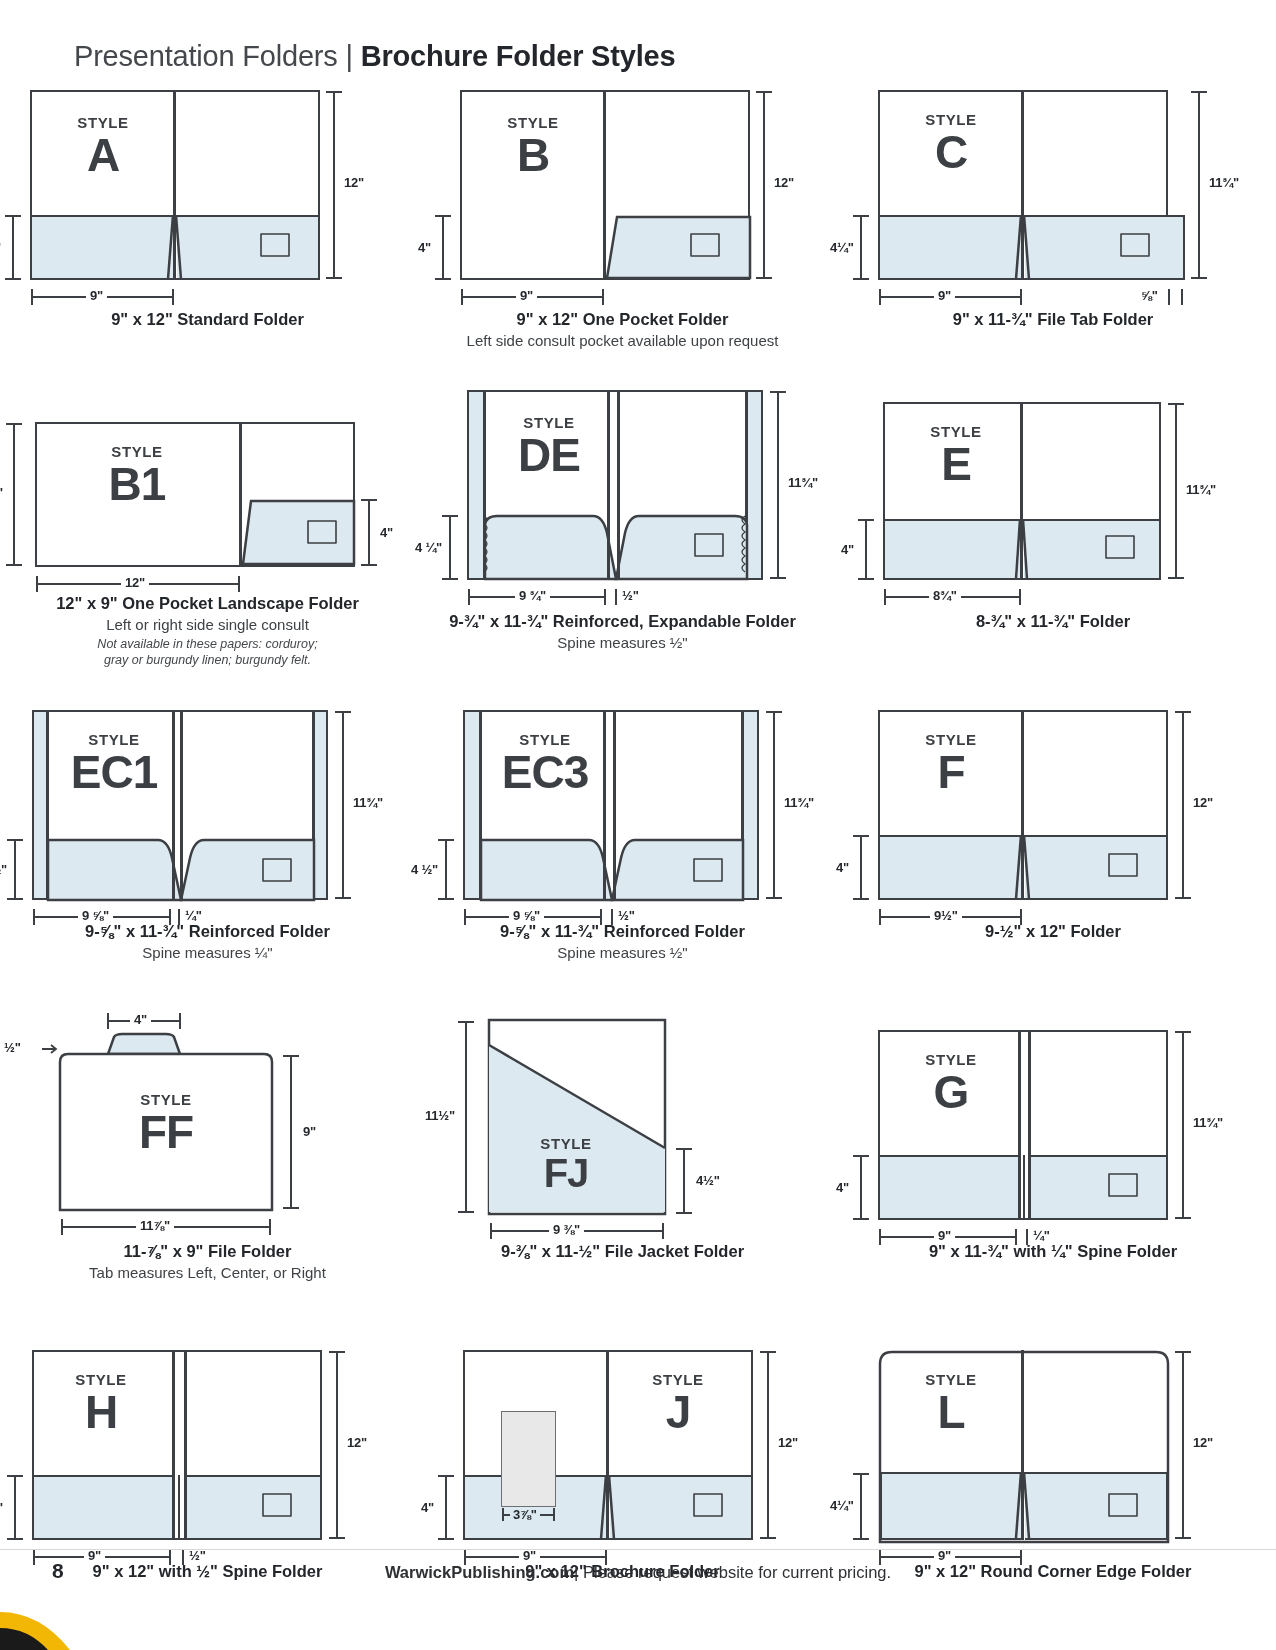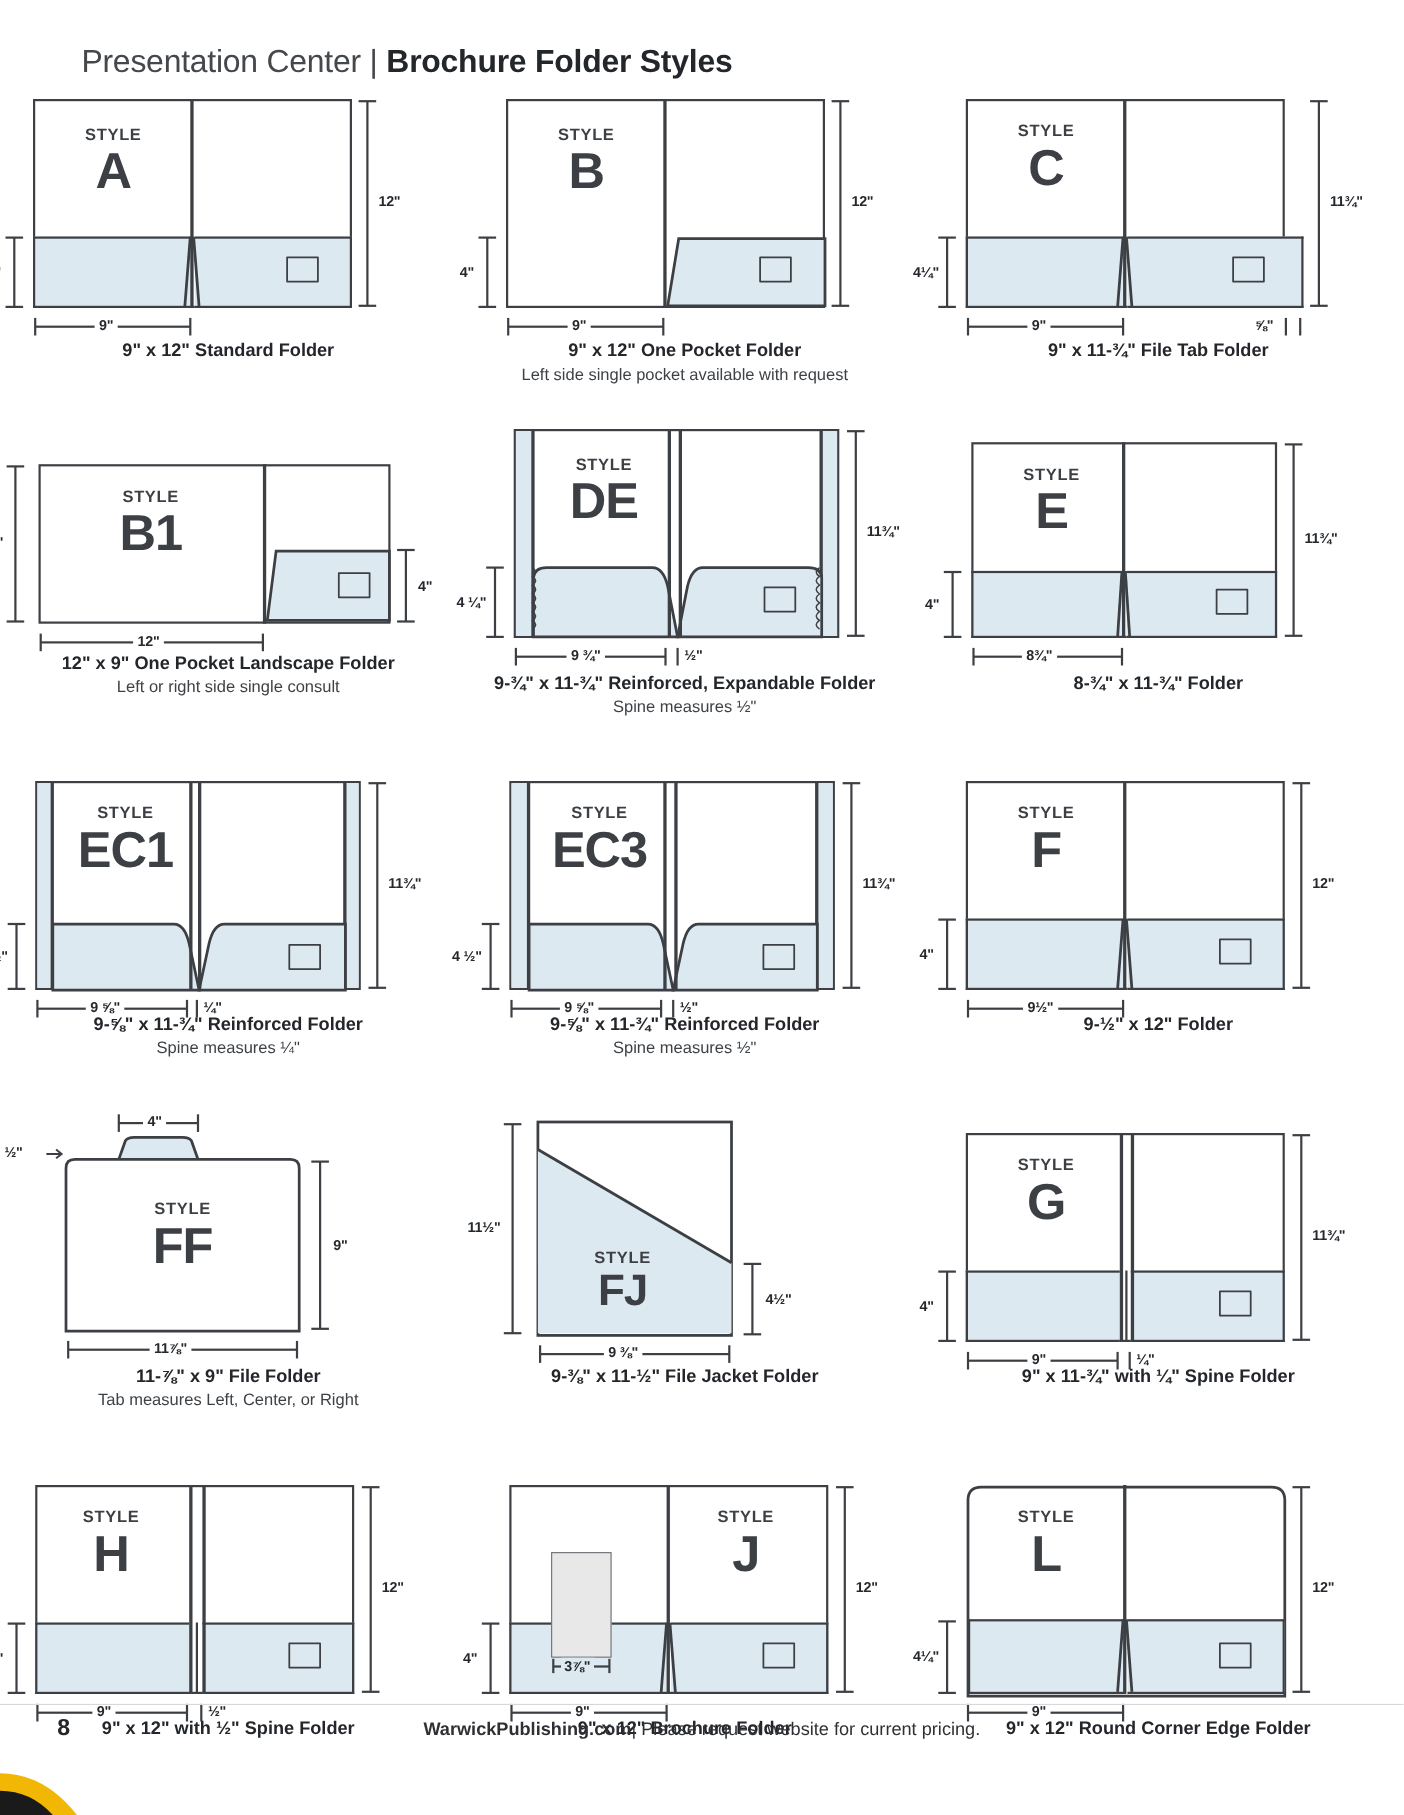--- a/index.html
+++ b/index.html
@@ -72,21 +72,21 @@
   .page-num { position:absolute; left:52px; top:1559px; font-size:21px; font-weight:bold; color:#23262a; }
   .footer-text { position:absolute; left:0; top:1563px; width:1276px; text-align:center; font-size:16.5px; color:#2e3033; }
   .footer-text .fb { font-weight:bold; }
   
   .swoosh { position:absolute; left:0; bottom:0; width:120px; height:78px; overflow:hidden; }
 </style>
 </head>
 <body>
 
 <div class="page-title">
-  <span class="light">Presentation Center</span>
+  <span class="light">Presentation Folders</span>
   <span class="bar">|</span>
   <span class="bold">Brochure Folder Styles</span>
 </div>
 
 <div class="grid">
 
 <div class="row">
 
   <div class="cell" style="width:415px;height:290px">
     <div class="fig" style="width:300px;height:200px;margin-left:30px;margin-top:12px">
@@ -149,21 +149,21 @@
       <div class="tick" style="left:-25px;top:125px;width:16px;height:2px"></div>
       <div class="tick" style="left:-25px;top:188px;width:16px;height:2px"></div>
       <div class="dim" style="left:-42px;top:150px">4"</div>
       <div class="hline" style="left:2px;top:206px;width:141px"></div>
       <div class="tick" style="left:1px;top:199px;width:2px;height:16px"></div>
       <div class="tick" style="left:142px;top:199px;width:2px;height:16px"></div>
       <div class="dim" style="left:56px;top:198px;background:#fff;padding:0 4px">9"</div>
     </div>
     <div class="caption" style="top:232px">
       <div class="cap1">9" x 12" One Pocket Folder</div>
-      <div class="cap2">Left side single pocket available with request</div>
+      <div class="cap2">Left side consult pocket available upon request</div>
     </div>
   </div>
 
   <div class="cell" style="width:446px;height:290px">
     <div class="fig" style="width:300px;height:200px;margin-left:48px;margin-top:12px">
       <div class="panelbox" style="left:0;top:0;width:290px;height:190px"></div>
       <div class="pocket" style="left:0;top:125px;width:145px;height:65px;border-right:none"></div>
 
       <div class="pocket" style="left:147px;top:125px;width:160px;height:65px;border-left:none"></div>
       <div class="vline" style="left:143px;top:0;height:190px"></div>
@@ -229,20 +229,22 @@
       <div class="dim" style="left:345px;top:103px">4"</div>
 
       <div class="hline" style="left:2px;top:161px;width:202px"></div>
       <div class="tick" style="left:1px;top:154px;width:2px;height:16px"></div>
       <div class="tick" style="left:203px;top:154px;width:2px;height:16px"></div>
       <div class="dim" style="left:86px;top:153px;background:#fff;padding:0 4px">12"</div>
     </div>
     <div class="caption" style="top:204px">
       <div class="cap1">12" x 9" One Pocket Landscape Folder</div>
       <div class="cap2">Left or right side single consult</div>
+      <div class="cap3" style="white-space:pre-line">Not available in these papers: corduroy;
+gray or burgundy linen; burgundy felt.</div>
     </div>
   </div>
 
   <div class="cell" style="width:415px;height:300px">
     <div class="fig" style="width:300px;height:200px;margin-left:52px;margin-top:0px">
       <div class="panelbox" style="left:0;top:0;width:296px;height:190px"></div>
 
       <div class="spinecol" style="left:2px;top:2px;width:14px;height:186px;border:none;background:#dce9f0"></div>
       <div class="spinecol" style="left:280px;top:2px;width:14px;height:186px;border:none;background:#dce9f0"></div>
       <div class="vline" style="left:16px;top:0;height:190px"></div>

